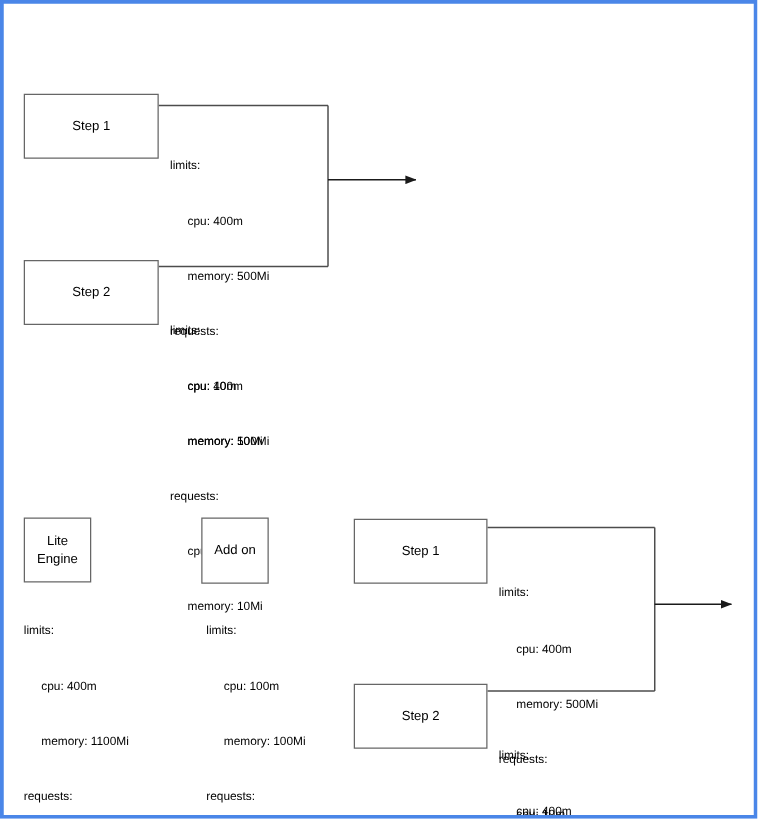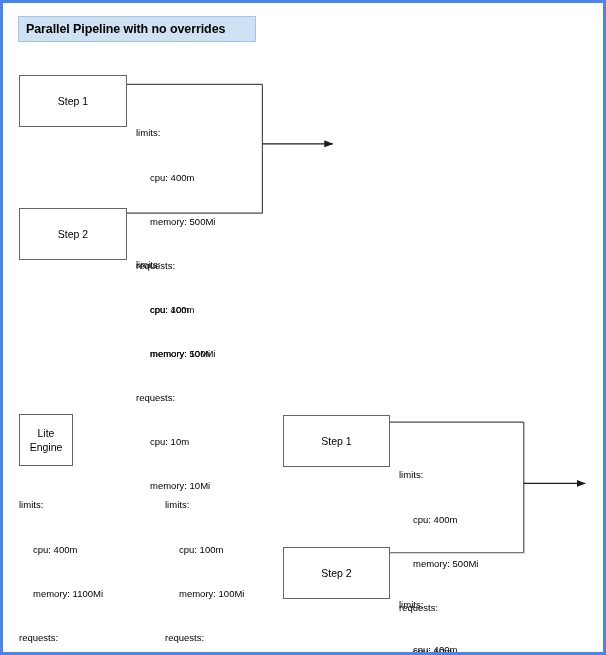--- a/index.html
+++ b/index.html
@@ -92,21 +92,20 @@
     </g>
 
     <g>
       <path d="M387,423 L526,423" fill="none" stroke="#4d4d4d" stroke-width="1.2"></path>
       <path d="M387,555 L526,555" fill="none" stroke="#4d4d4d" stroke-width="1.2"></path>
       <path d="M526,423 L526,555" fill="none" stroke="#4d4d4d" stroke-width="1.2"></path>
       <path d="M526,485 L588,485" fill="none" stroke="#1a1a1a" stroke-width="1.3" marker-end="url(#arrowhead)"></path>
     </g>
   </svg>
 
-  <div class="band" style="left:15px; top:13px; width:238px; height:26px;">Parallel Pipeline with no overrides</div>
 
   <div class="node" style="left:16px; top:57px; width:108px; height:52px;">Step 1</div>
 
   <div class="node" style="left:16px; top:190px; width:108px; height:52px;">Step 2</div>
 
   <div class="res" style="left:133px; top:94px;">
     <span class="key">limits:</span>
     <span class="ind">cpu: 400m</span>
     <span class="ind">memory: 500Mi</span>
     <span class="key">requests:</span>
@@ -119,20 +118,21 @@
     <span class="ind">cpu: 400m</span>
     <span class="ind">memory: 500Mi</span>
     <span class="key">requests:</span>
     <span class="ind">cpu: 10m</span>
     <span class="ind">memory: 10Mi</span>
   </div>
 
 
   <div class="node" style="left:16px; top:396px; width:54px; height:52px;">Lite<br>Engine</div>
 
+  <div class="node" style="left:158px; top:396px; width:54px; height:53px;">Add on</div>
 
   <div class="node" style="left:280px; top:397px; width:107px; height:52px;">Step 1</div>
 
   <div class="node" style="left:280px; top:529px; width:107px; height:52px;">Step 2</div>
 
   <div class="res" style="left:16px; top:466px;">
     <span class="key">limits:</span>
     <span class="ind">cpu: 400m</span>
     <span class="ind">memory: 1100Mi</span>
     <span class="key">requests:</span>

